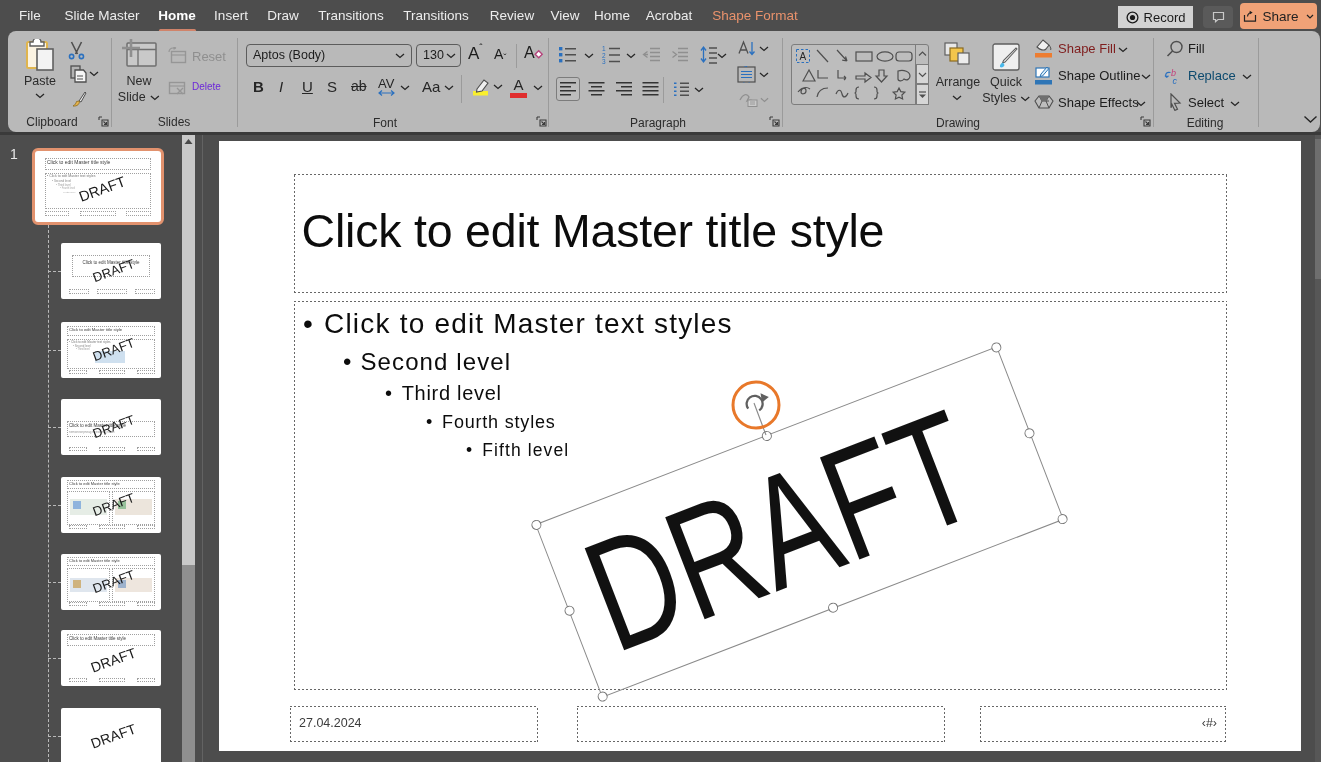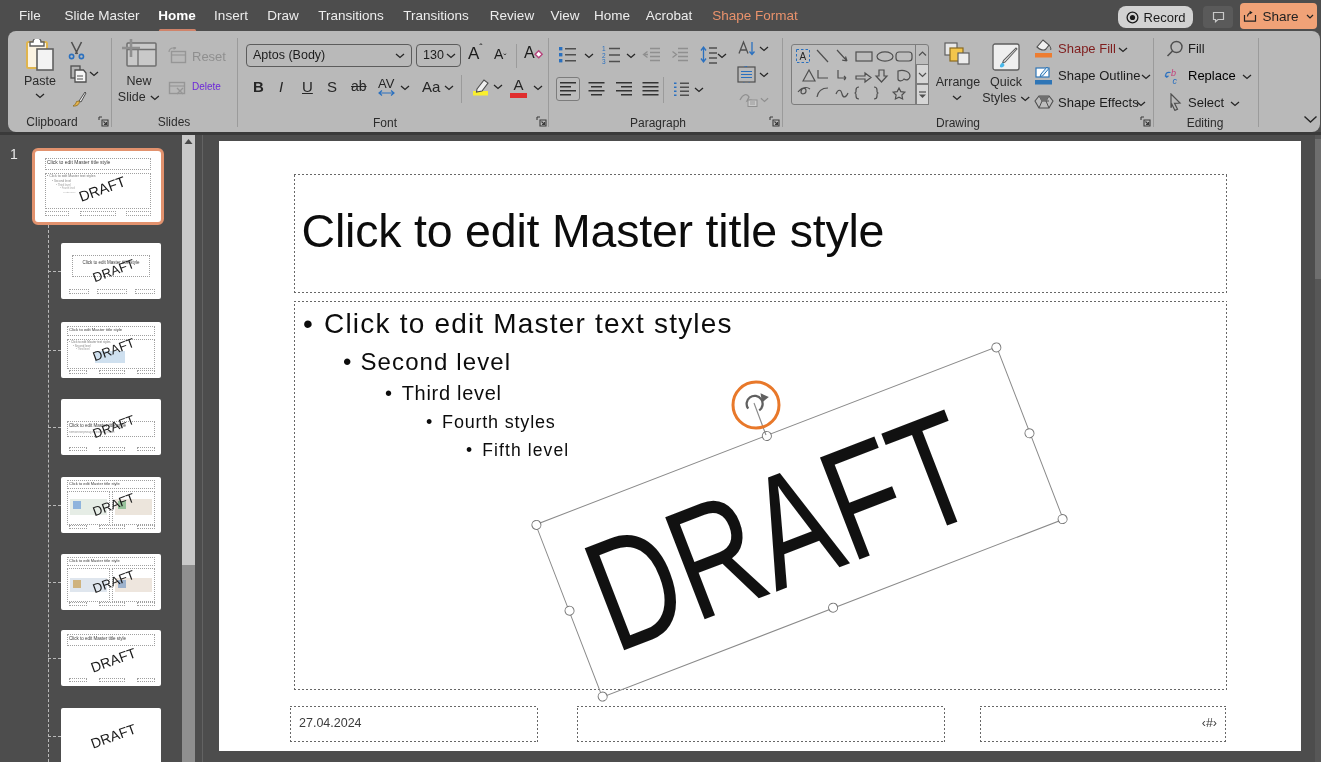--- a/index.html
+++ b/index.html
@@ -44,21 +44,21 @@
 <span class="menu" style="left:231px">Insert</span>
 <span class="menu" style="left:283px">Draw</span>
 <span class="menu" style="left:351px">Transitions</span>
 <span class="menu" style="left:436px">Transitions</span>
 <span class="menu" style="left:512px">Review</span>
 <span class="menu" style="left:565px">View</span>
 <span class="menu" style="left:612px">Home</span>
 <span class="menu" style="left:669px">Acrobat</span>
 <span class="menu" style="left:755px;color:#e9926c">Shape Format</span>
 <div class="ab" style="left:159px;top:29px;width:37px;height:3px;background:#d0836a;border-radius:2px"></div>
-<div class="ab ctr" style="left:1118px;top:6px;width:75px;height:22px;background:#d2d2d2;border-radius:8px;font-size:13px;color:#1b1b1b;gap:5px">
+<div class="ab ctr" style="left:1118px;top:6px;width:75px;height:22px;background:#d2d2d2;border-radius:0;font-size:13px;color:#1b1b1b;gap:5px">
   <svg width="13" height="13" viewBox="0 0 13 13">
         <circle cx="6.5" cy="6.5" r="5.4" fill="none" stroke="#1b1b1b" stroke-width="1.3"></circle>
         <circle cx="6.5" cy="6.5" r="2.6" fill="#1b1b1b"></circle>
       </svg>Record</div>
 <div class="ab ctr" style="left:1203px;top:6px;width:30px;height:22px;background:#5a5a5a;border-radius:4px">
   <svg width="13" height="12" viewBox="0 0 13 12">
         <path d="M1.5 1.5h10v7h-5.5l-2.5 2.2v-2.2h-2z" fill="none" stroke="#c9c9c9" stroke-width="1.2"></path>
       </svg>
     </div>
 <div class="ab ctr" style="left:1240px;top:3px;width:77px;height:26px;background:#f0a277;border-radius:4px;font-size:13.5px;color:#222;gap:5px">
@@ -352,21 +352,21 @@
 <svg class="ab" style="left:1158px;top:9px" width="18" height="18" viewBox="0 0 18 18">
  <circle cx="10.5" cy="7" r="5.5" fill="none" stroke="#4f4f4f" stroke-width="1.4"></circle>
  <path d="M6.5 11L1.5 16" stroke="#4f4f4f" stroke-width="1.6"></path>
 </svg>
 <div class="ab" style="left:1180px;top:10px;font-size:13px;color:#1c1c1c">Fill</div>
 <svg class="ab" style="left:1156px;top:36px" width="20" height="18" viewBox="0 0 20 18">
  <text x="7" y="9" font-size="9" fill="#c33f7a" font-family="Liberation Sans" font-style="italic">b</text>
  <text x="8.5" y="17" font-size="9" fill="#2a70bf" font-family="Liberation Sans" font-style="italic">c</text>
  <path d="M6.5 5.5c-4-1-6 2-4 4.5M1 8.5l1.7 1.8M2.7 10.3L4.5 8.7" stroke="#2a70bf" stroke-width="1.2" fill="none"></path>
 </svg>
-<div class="ab" style="left:1180px;top:37px;font-size:13px;color:#000000">Replace</div>
+<div class="ab" style="left:1180px;top:37px;font-size:13px;color:#0c4a6e">Replace</div>
 <svg class="ab" style="left:1234px;top:43px" width="10" height="6" viewBox="0 0 10 6">
       <path d="M1 1l4 3.5L9 1" fill="none" stroke="#262626" stroke-width="1.3"></path>
     </svg>
 <svg class="ab" style="left:1160px;top:62px" width="15" height="18" viewBox="0 0 15 18">
  <path d="M3 1l9 9-5.5.3 3 6-2.6 1.1-2.9-6L3 14.8z" fill="none" stroke="#4f4f4f" stroke-width="1.2"></path>
 </svg>
 <div class="ab" style="left:1180px;top:64px;font-size:13px;color:#1c1c1c">Select</div>
 <svg class="ab" style="left:1222px;top:70px" width="10" height="6" viewBox="0 0 10 6">
       <path d="M1 1l4 3.5L9 1" fill="none" stroke="#262626" stroke-width="1.3"></path>
     </svg>

